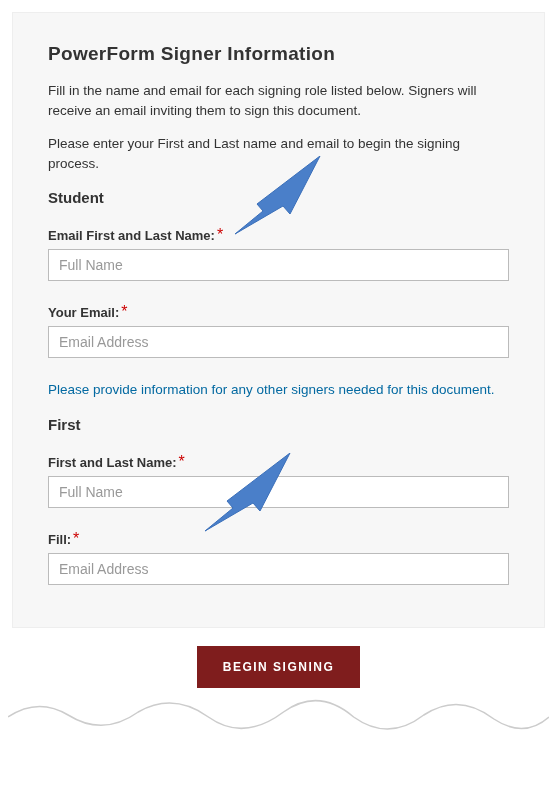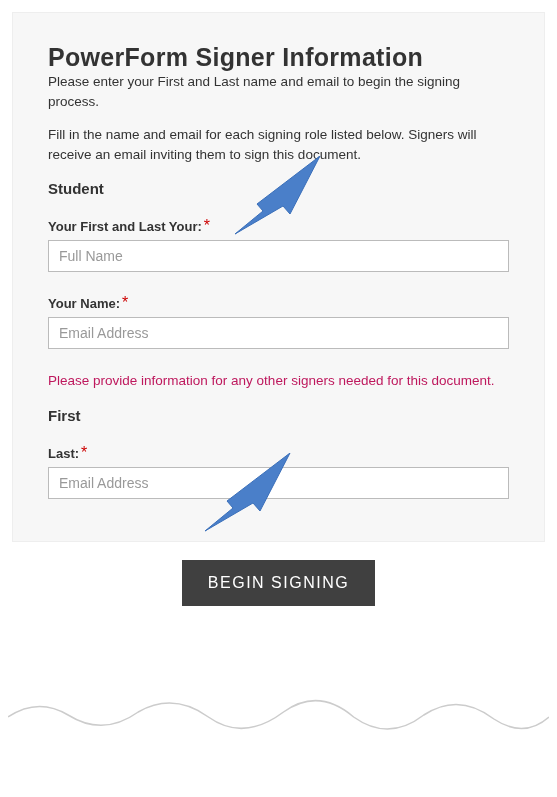--- a/index.html
+++ b/index.html
@@ -16,24 +16,25 @@
       overflow: hidden;
     }
     .container {
       background: #f7f7f7;
       margin: 12px 12px 0 12px;
       padding: 30px 35px 20px 35px;
       border: 1px solid #eee;
       position: relative;
     }
     .page-title {
-      font-size: 25px;
+      font-size: 19px;
       font-weight: 700;
       color: #333;
       letter-spacing: 0.3px;
+      margin-bottom: 16px;
     }
     .intro-text {
       font-size: 13.5px;
       color: #333;
       line-height: 1.45;
       margin-bottom: 14px;
     }
     .section-heading {
       font-size: 15px;
       font-weight: 700;
@@ -63,38 +64,38 @@
       background: #fff;
       padding: 0 10px;
       font-size: 14px;
       color: #ef4444;
     }
     .text-input::placeholder {
       color: #999;
     }
     .mid-text {
       font-size: 13.5px;
-      color: #be185d;
+      color: #0369a1;
       line-height: 1.45;
       margin-top: 14px;
       margin-bottom: 8px;
     }
     .footer {
       text-align: center;
       margin-top: 18px;
       position: relative;
       z-index: 5;
     }
     .begin-btn {
-      background: #404040;
+      background: #7f1d1d;
       color: #fff;
       border: none;
       padding: 14px 26px;
-      font-size: 16px;
-      font-weight: 400;
+      font-size: 12px;
+      font-weight: 700;
       letter-spacing: 1.5px;
       cursor: pointer;
     }
     .arrow {
       position: absolute;
       pointer-events: none;
       z-index: 10;
     }
     .arrow svg {
       display: block;
@@ -115,42 +116,46 @@
       display: block;
     }
   </style>
 </head>
 <body>
 
 <div class="container">
 
   <h1 class="page-title">PowerForm Signer Information</h1>
 
+  <p class="intro-text">Fill in the name and email for each signing role listed below. Signers will receive an email inviting them to sign this document.</p>
   <p class="intro-text">Please enter your First and Last name and email to begin the signing process.</p>
-  <p class="intro-text">Fill in the name and email for each signing role listed below. Signers will receive an email inviting them to sign this document.</p>
 
   <h2 class="section-heading">Student</h2>
 
   <div class="field-group">
-    <span class="field-label">Your First and Last Your:</span><span class="required">*</span>
+    <span class="field-label">Email First and Last Name:</span><span class="required">*</span>
     <input type="text" class="text-input" placeholder="Full Name" style="">
   </div>
 
   <div class="field-group">
-    <span class="field-label">Your Name:</span><span class="required">*</span>
+    <span class="field-label">Your Email:</span><span class="required">*</span>
     <input type="text" class="text-input" placeholder="Email Address" style="">
   </div>
 
   <p class="mid-text">Please provide information for any other signers needed for this document.</p>
 
   <h2 class="section-heading">First</h2>
 
+  <div class="field-group">
+    <span class="field-label">First and Last Name:</span><span class="required">*</span>
+    <input type="text" class="text-input" placeholder="Full Name" style="">
+  </div>
 
   <div class="field-group">
-    <span class="field-label">Last:</span><span class="required">*</span>
+    <span class="field-label">Fill:</span><span class="required">*</span>
     <input type="text" class="text-input" placeholder="Email Address" style="">
   </div>
 
   <div class="arrow" style="left:222px; top:143px;">
     <svg width="90" height="80" viewBox="0 0 90 80">
       <g fill="#4a7fc9" stroke="#3a6fb9" stroke-width="1">
         <polygon points="0,78 28,55 22,48 85,0 55,58 48,50 0,78"></polygon>
       </g>
     </svg>
   </div>

